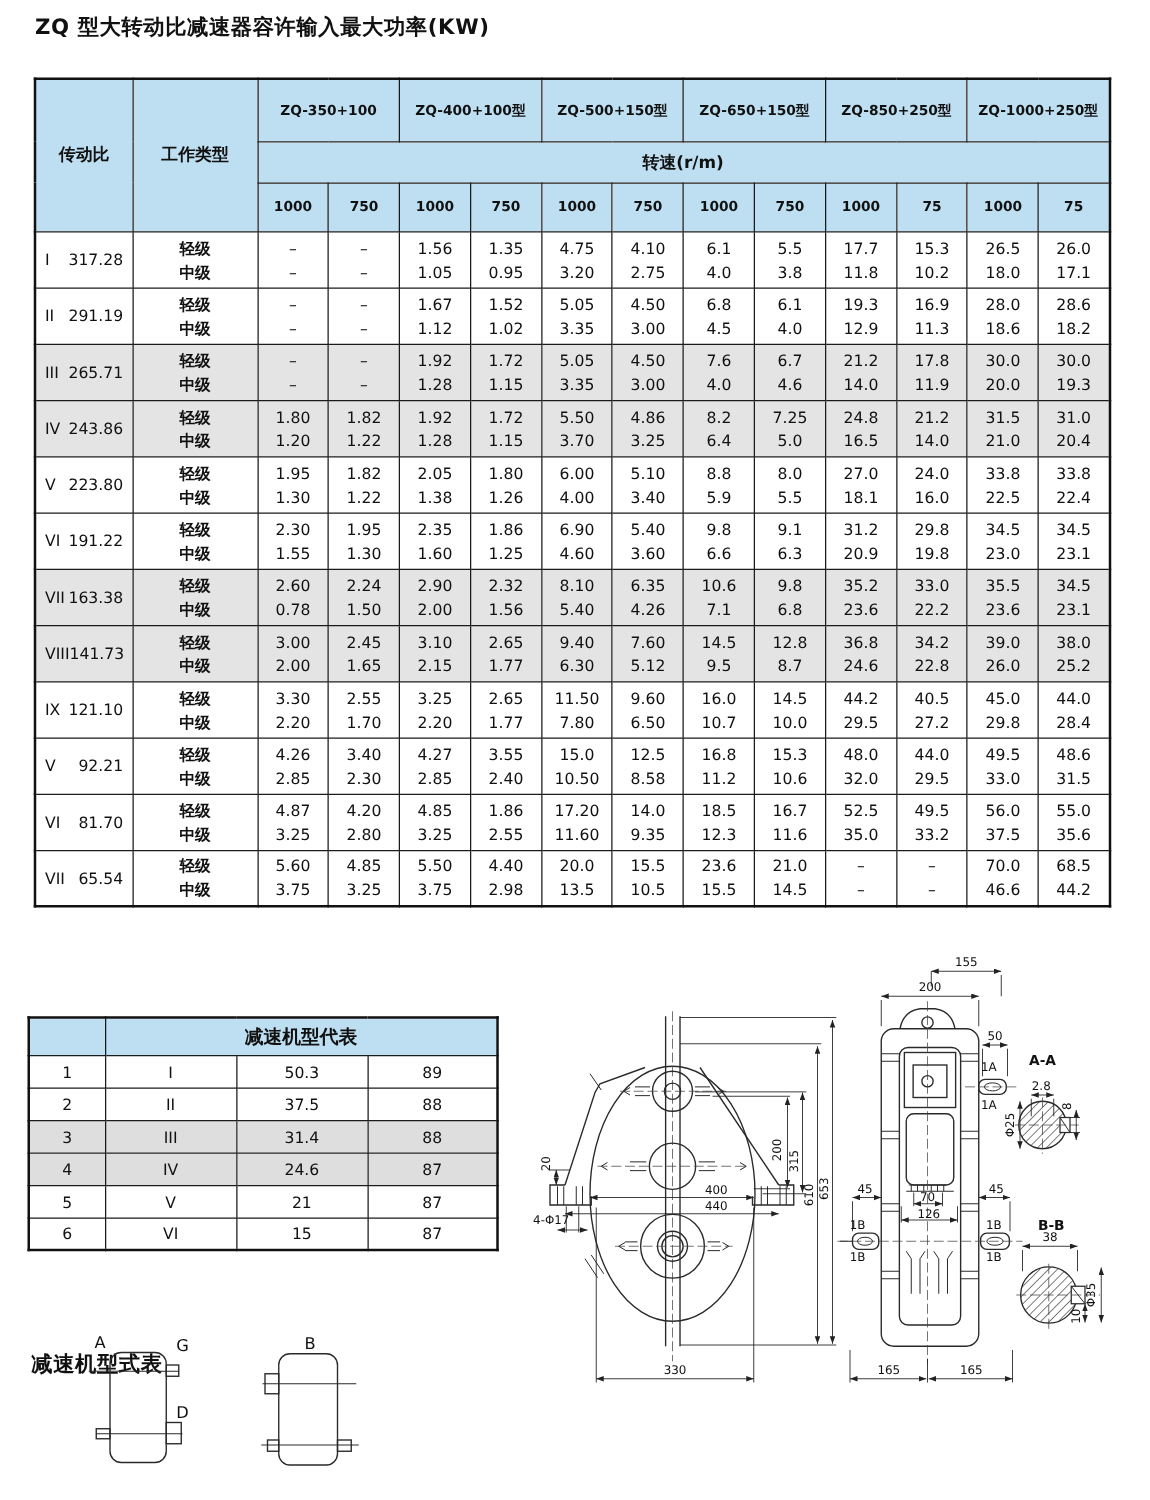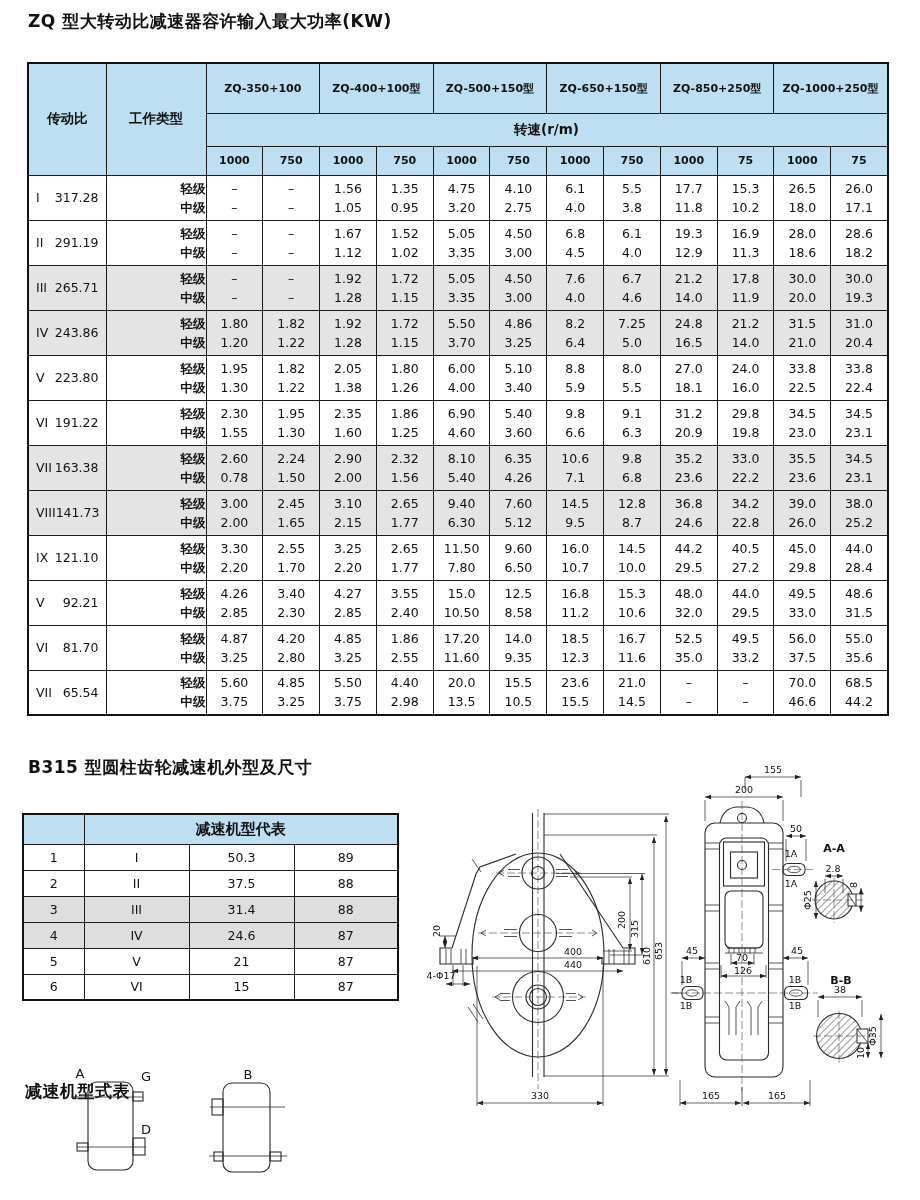--- a/index.html
+++ b/index.html
@@ -13,26 +13,26 @@
   table{border-collapse:collapse;table-layout:fixed;background:#fff;}
   th,td{border:1px solid #1b1b1b;padding:0;text-align:center;vertical-align:middle;overflow:hidden;}
   .blue{background:#bddff1;}
   tr.shaded td{background:#e4e4e4;}
 
   #power-table{position:absolute;left:27px;top:62px;width:860px;border:2px solid #111;}
   #power-table th{font-size:11px;font-weight:bold;}
   #power-table th.cn{font-size:13.5px;font-weight:bold;}
   #power-table tr.h-models{height:50px;}
   #power-table tr.h-speedband{height:33px;}
-  #power-table tr.h-speeds{height:29px;}
+  #power-table tr.h-speeds{height:39px;}
   #power-table tr.data-row{height:45px;}
   #power-table td{font-size:12.5px;}
   .two-line div{line-height:19px;height:19px;}
   .ratio-inner{display:flex;justify-content:space-between;align-items:center;padding:0 7px;font-size:12.5px;}
-  .wt{font-weight:bold;font-size:13px;text-align:right;}
+  .wt{font-weight:bold;font-size:13px;}
 
   #model-table{position:absolute;left:22px;top:813px;width:375px;border:2px solid #111;}
   #model-table th{font-size:15px;font-weight:bold;}
   #model-table tr.mh1{height:30px;}
   #model-table tr.mh2{height:25px;}
   #model-table tr.mrow{height:26px;}
   #model-table td{font-size:12.5px;}
   #model-table tr.shaded td{background:#dedede;}
 
   svg{position:absolute;}
@@ -805,21 +805,20 @@
             <div>46.6</div>
           </td>
           <td class="two-line">
             <div>68.5</div>
             <div>44.2</div>
           </td>
         </tr>
       </tbody>
   </table>
 
-  <div id="title2" class="title">B315 型圆柱齿轮减速机外型及尺寸</div>
 
   <table id="model-table">
     <colgroup>
       <col style="width:61px">
         <col style="width:105px">
         <col style="width:105px">
         <col style="width:104px">
     </colgroup>
     <thead>
       <tr class="mh1">

